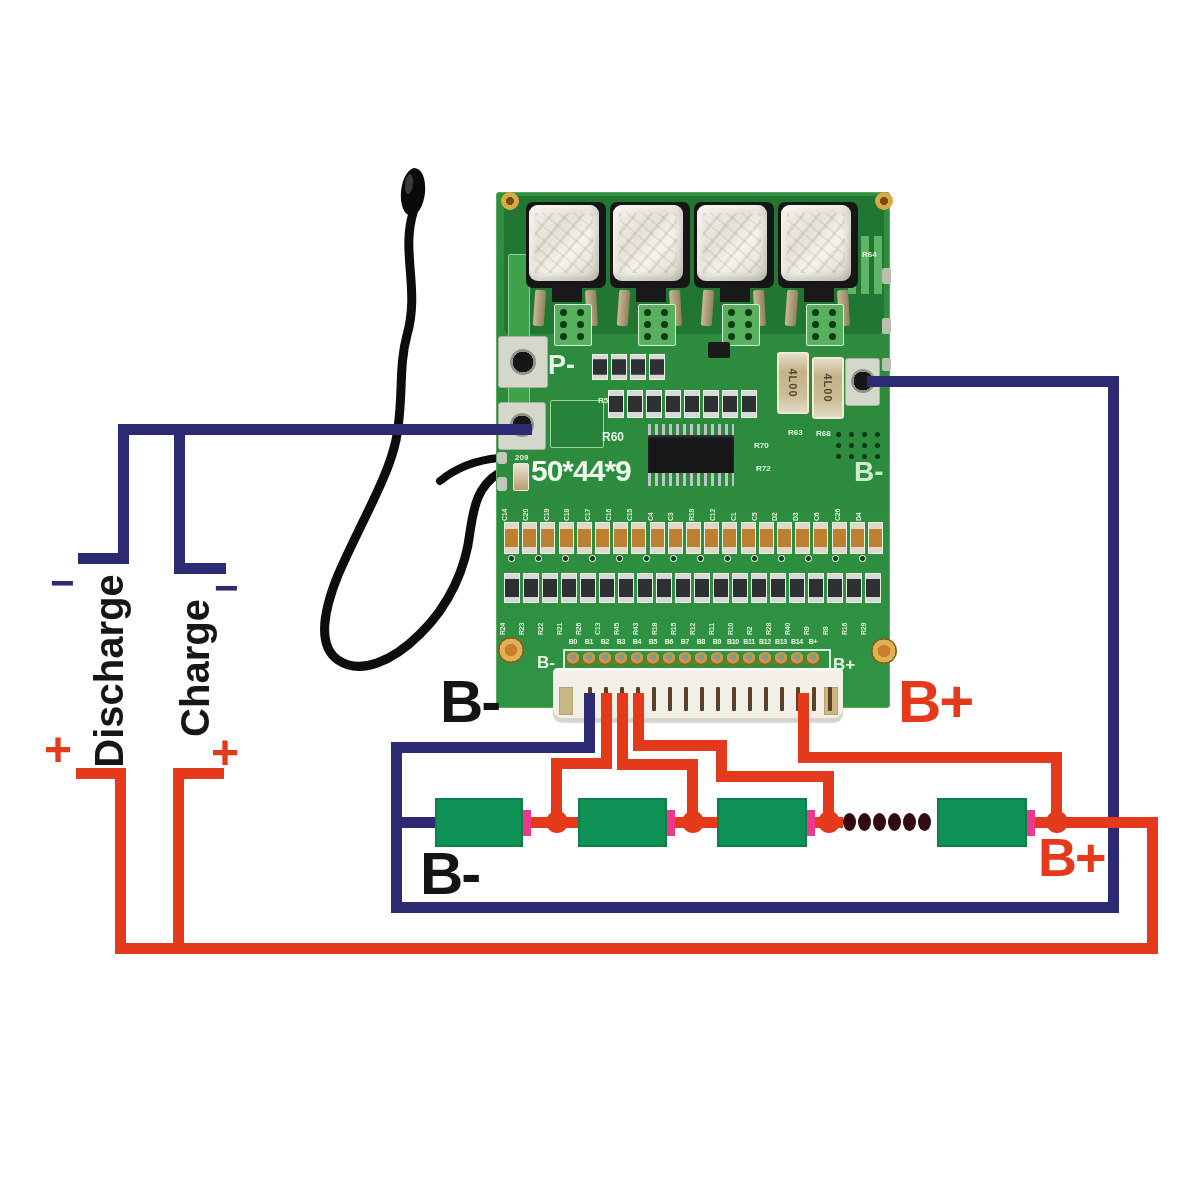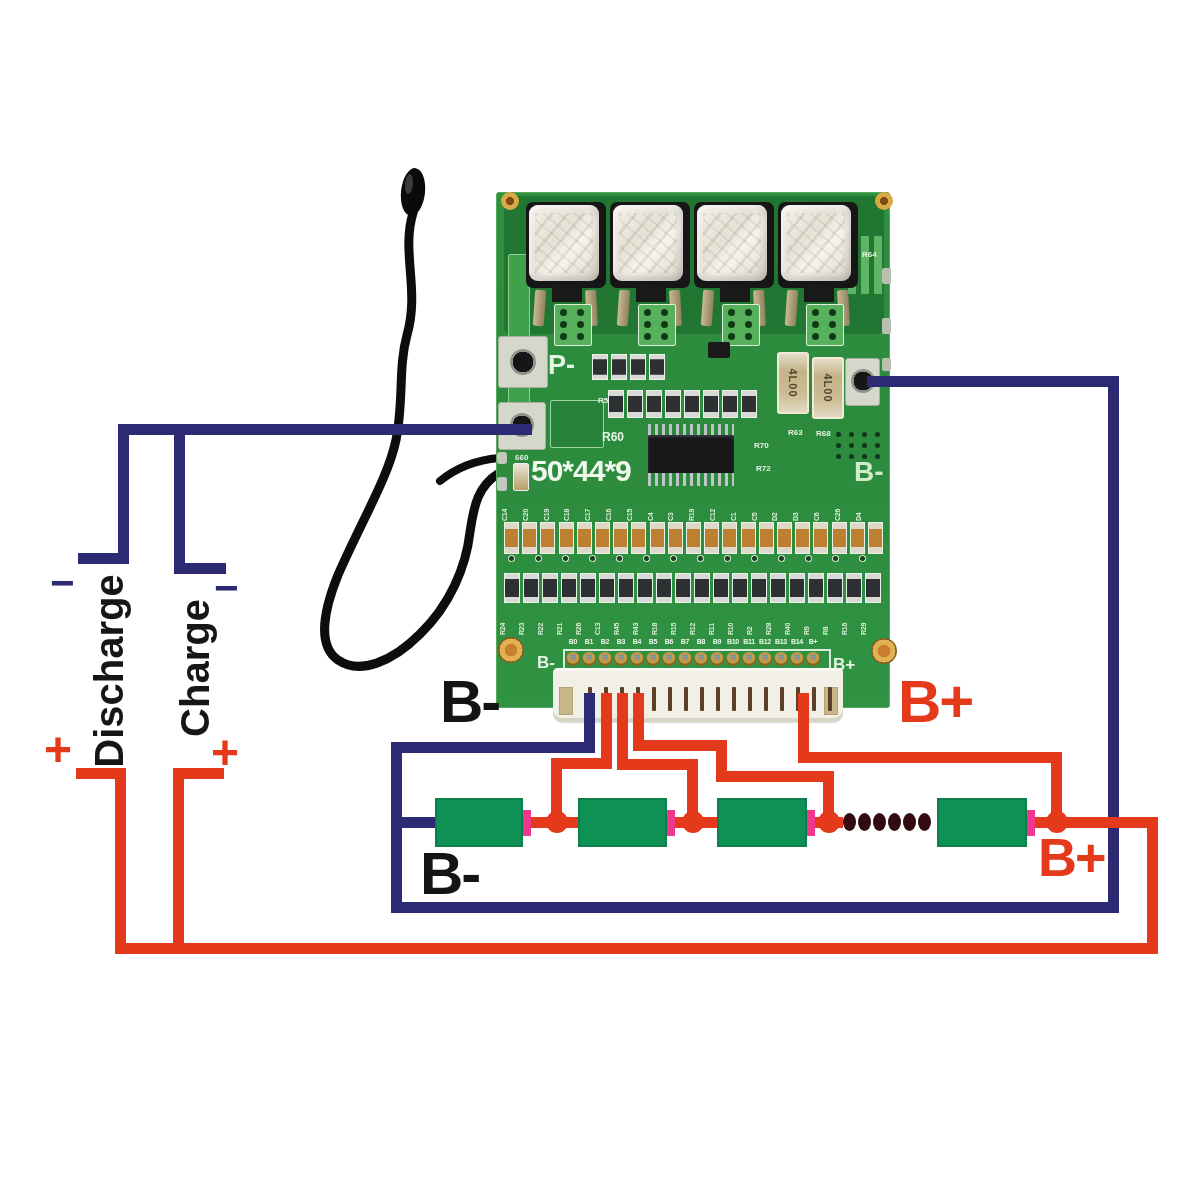--- a/index.html
+++ b/index.html
@@ -171,21 +171,21 @@
 
     <div class="silk" style="left:35px;top:262px;font-size:30px;letter-spacing:-1px;color:#eef8ec;">50*44*9</div>
     <div class="silk" style="left:358px;top:264px;font-size:28px;color:#cfeccd;">B-</div>
     <div class="silk" style="left:366px;top:58px;font-size:8px;">R64</div>
     <div class="silk" style="left:292px;top:236px;font-size:8px;">R63</div>
     <div class="silk" style="left:320px;top:237px;font-size:8px;">R68</div>
     <div class="silk" style="left:258px;top:249px;font-size:8px;">R70</div>
     <div class="silk" style="left:260px;top:272px;font-size:8px;">R72</div>
     <div class="silk" style="left:106px;top:238px;font-size:12px;">R60</div>
     <div class="silk" style="left:102px;top:204px;font-size:8px;">R57</div>
-    <div class="silk" style="left:19px;top:261px;font-size:8px;">660</div>
+    <div class="silk" style="left:19px;top:261px;font-size:8px;">209</div>
     <div class="abs" style="left:17px;top:271px;width:14px;height:26px;background:linear-gradient(180deg,#e8e4d6,#b99f6a);border:1px solid #eee;border-radius:2px;"></div>
 
     <div id="dotgrid">
         <div class="tp" style="left: 340px; top: 240px;"></div>
         <div class="tp" style="left: 353px; top: 240px;"></div>
         <div class="tp" style="left: 366px; top: 240px;"></div>
         <div class="tp" style="left: 379px; top: 240px;"></div>
         <div class="tp" style="left: 340px; top: 251px;"></div>
         <div class="tp" style="left: 353px; top: 251px;"></div>
         <div class="tp" style="left: 366px; top: 251px;"></div>

